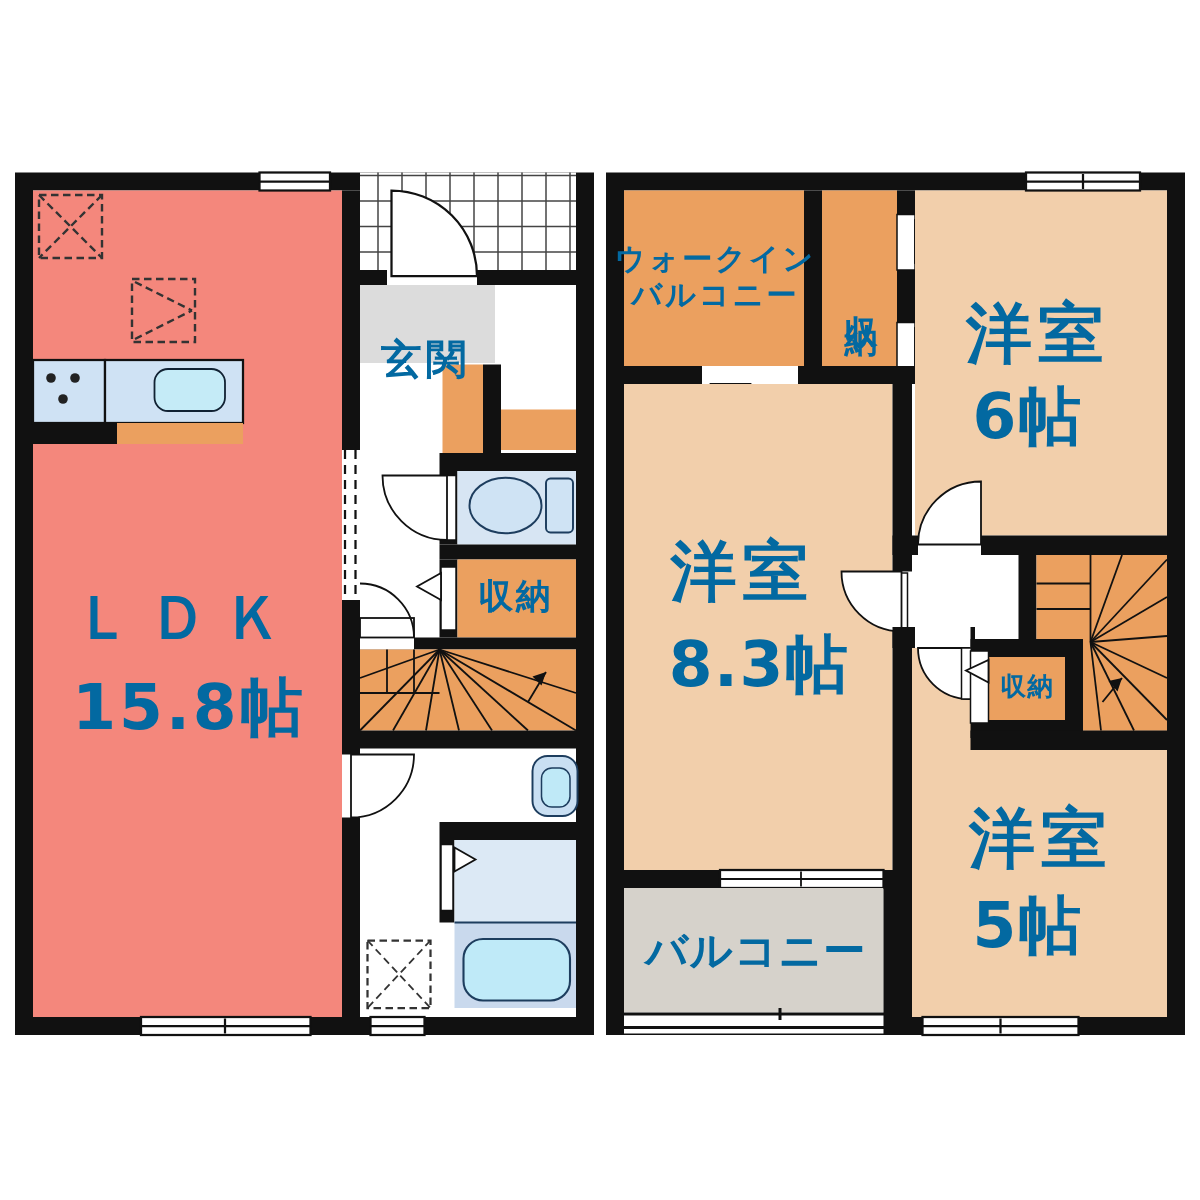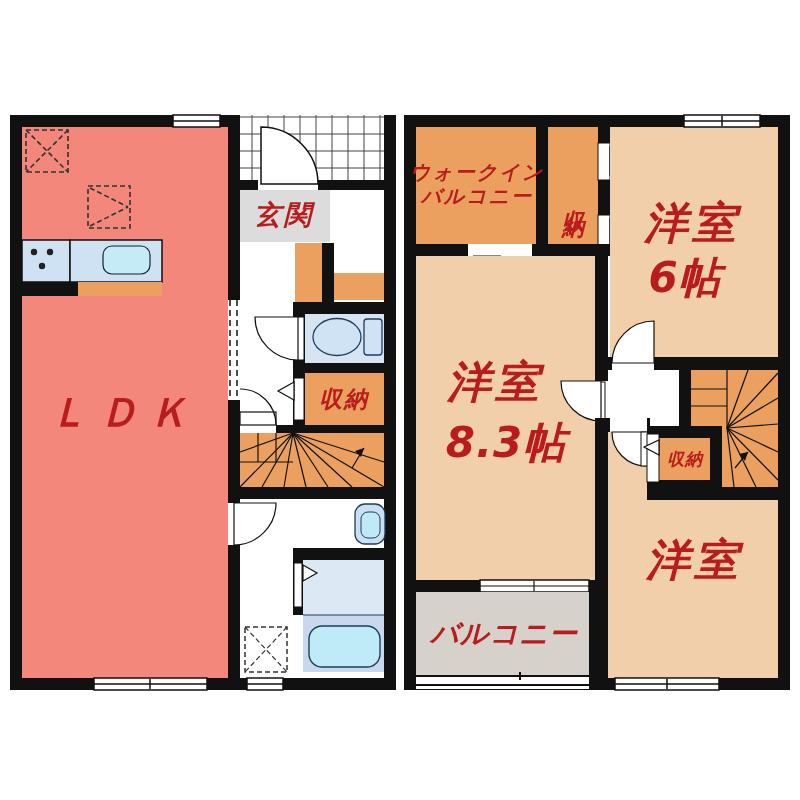--- a/index.html
+++ b/index.html
@@ -1,23 +1,23 @@
 <!DOCTYPE html>
 <html><head>
 <meta charset="utf-8">
 <style>
   html,body{margin:0;padding:0;background:#ffffff;}
   #stage{position:relative;width:800px;height:800px;background:#ffffff;overflow:hidden;
          font-family:"DejaVu Sans","Liberation Sans",sans-serif;}
   #plan-svg{position:absolute;left:0;top:0;}
-  .lbl{position:absolute;transform:translate(-50%,-50%);color:#b91c1c;font-weight:bold;
-       white-space:nowrap;text-align:center;line-height:1;font-style:italic;}
+  .lbl{position:absolute;transform:translate(-50%,-50%);color:#0369a1;font-weight:bold;
+       white-space:nowrap;text-align:center;line-height:1;}
   .lbl-ldk1{font-size:40px;letter-spacing:10px;}
   .lbl-ldk2{font-size:42px;letter-spacing:2px;}
-  .lbl-genkan{font-size:27px;letter-spacing:3px;}
+  .lbl-genkan{font-size:27px;letter-spacing:3px;margin-top:26px;}
   .lbl-storage1f{font-size:23px;letter-spacing:2px;}
   .lbl-wic{font-size:20px;letter-spacing:2px;}
   .lbl-closet-top{font-size:22px;writing-mode:vertical-rl;text-orientation:upright;
                   transform:translate(-50%,-50%);letter-spacing:6px;}
   .lbl-room-big{font-size:44px;letter-spacing:4px;text-align:right;}
   .lbl-room-num{font-size:42px;letter-spacing:1px;}
   .lbl-closet-sm{font-size:17px;letter-spacing:1px;}
   .lbl-balcony{font-size:28px;letter-spacing:1px;}
 </style>
 </head>
@@ -255,27 +255,29 @@
       <line x1="684" y1="121" x2="760" y2="121"></line>
       <line x1="722" y1="116" x2="722" y2="126"></line>
       <rect x="615" y="678" width="104" height="12" fill="#ffffff"></rect>
       <line x1="615" y1="684" x2="719" y2="684"></line>
       <line x1="667" y1="679" x2="667" y2="689"></line>
     </g>
   </g>
 </svg>
 
 <div class="lbl lbl-ldk1" style="left:124px;top:412px;">ＬＤＫ</div>
+<div class="lbl lbl-ldk2" style="left:126px;top:472px;">15.8帖</div>
 <div class="lbl lbl-genkan" style="left:284px;top:214px;">玄関</div>
 <div class="lbl lbl-storage1f" style="left:344px;top:399px;">収納</div>
 
 <div class="lbl lbl-wic" style="left:477px;top:172px;">ウォークイン</div>
 <div class="lbl lbl-wic" style="left:477px;top:196px;">バルコニー</div>
 <div class="lbl lbl-closet-top" style="left:573px;top:198px;">収納</div>
 <div class="lbl lbl-room-big" style="left:692px;top:223px;">洋室</div>
 <div class="lbl lbl-room-num" style="left:685px;top:278px;text-align:right;">6帖</div>
 <div class="lbl lbl-room-big" style="left:495px;top:382px;">洋室</div>
 <div class="lbl lbl-room-num" style="left:506px;top:443px;">8.3帖</div>
 <div class="lbl lbl-room-big" style="left:694px;top:560px;">洋室</div>
+<div class="lbl lbl-room-num" style="left:685px;top:617px;">5帖</div>
 <div class="lbl lbl-closet-sm" style="left:685px;top:459px;">収納</div>
 <div class="lbl lbl-balcony" style="left:504px;top:634px;">バルコニー</div>
 
 </div>
 
 </body></html>

